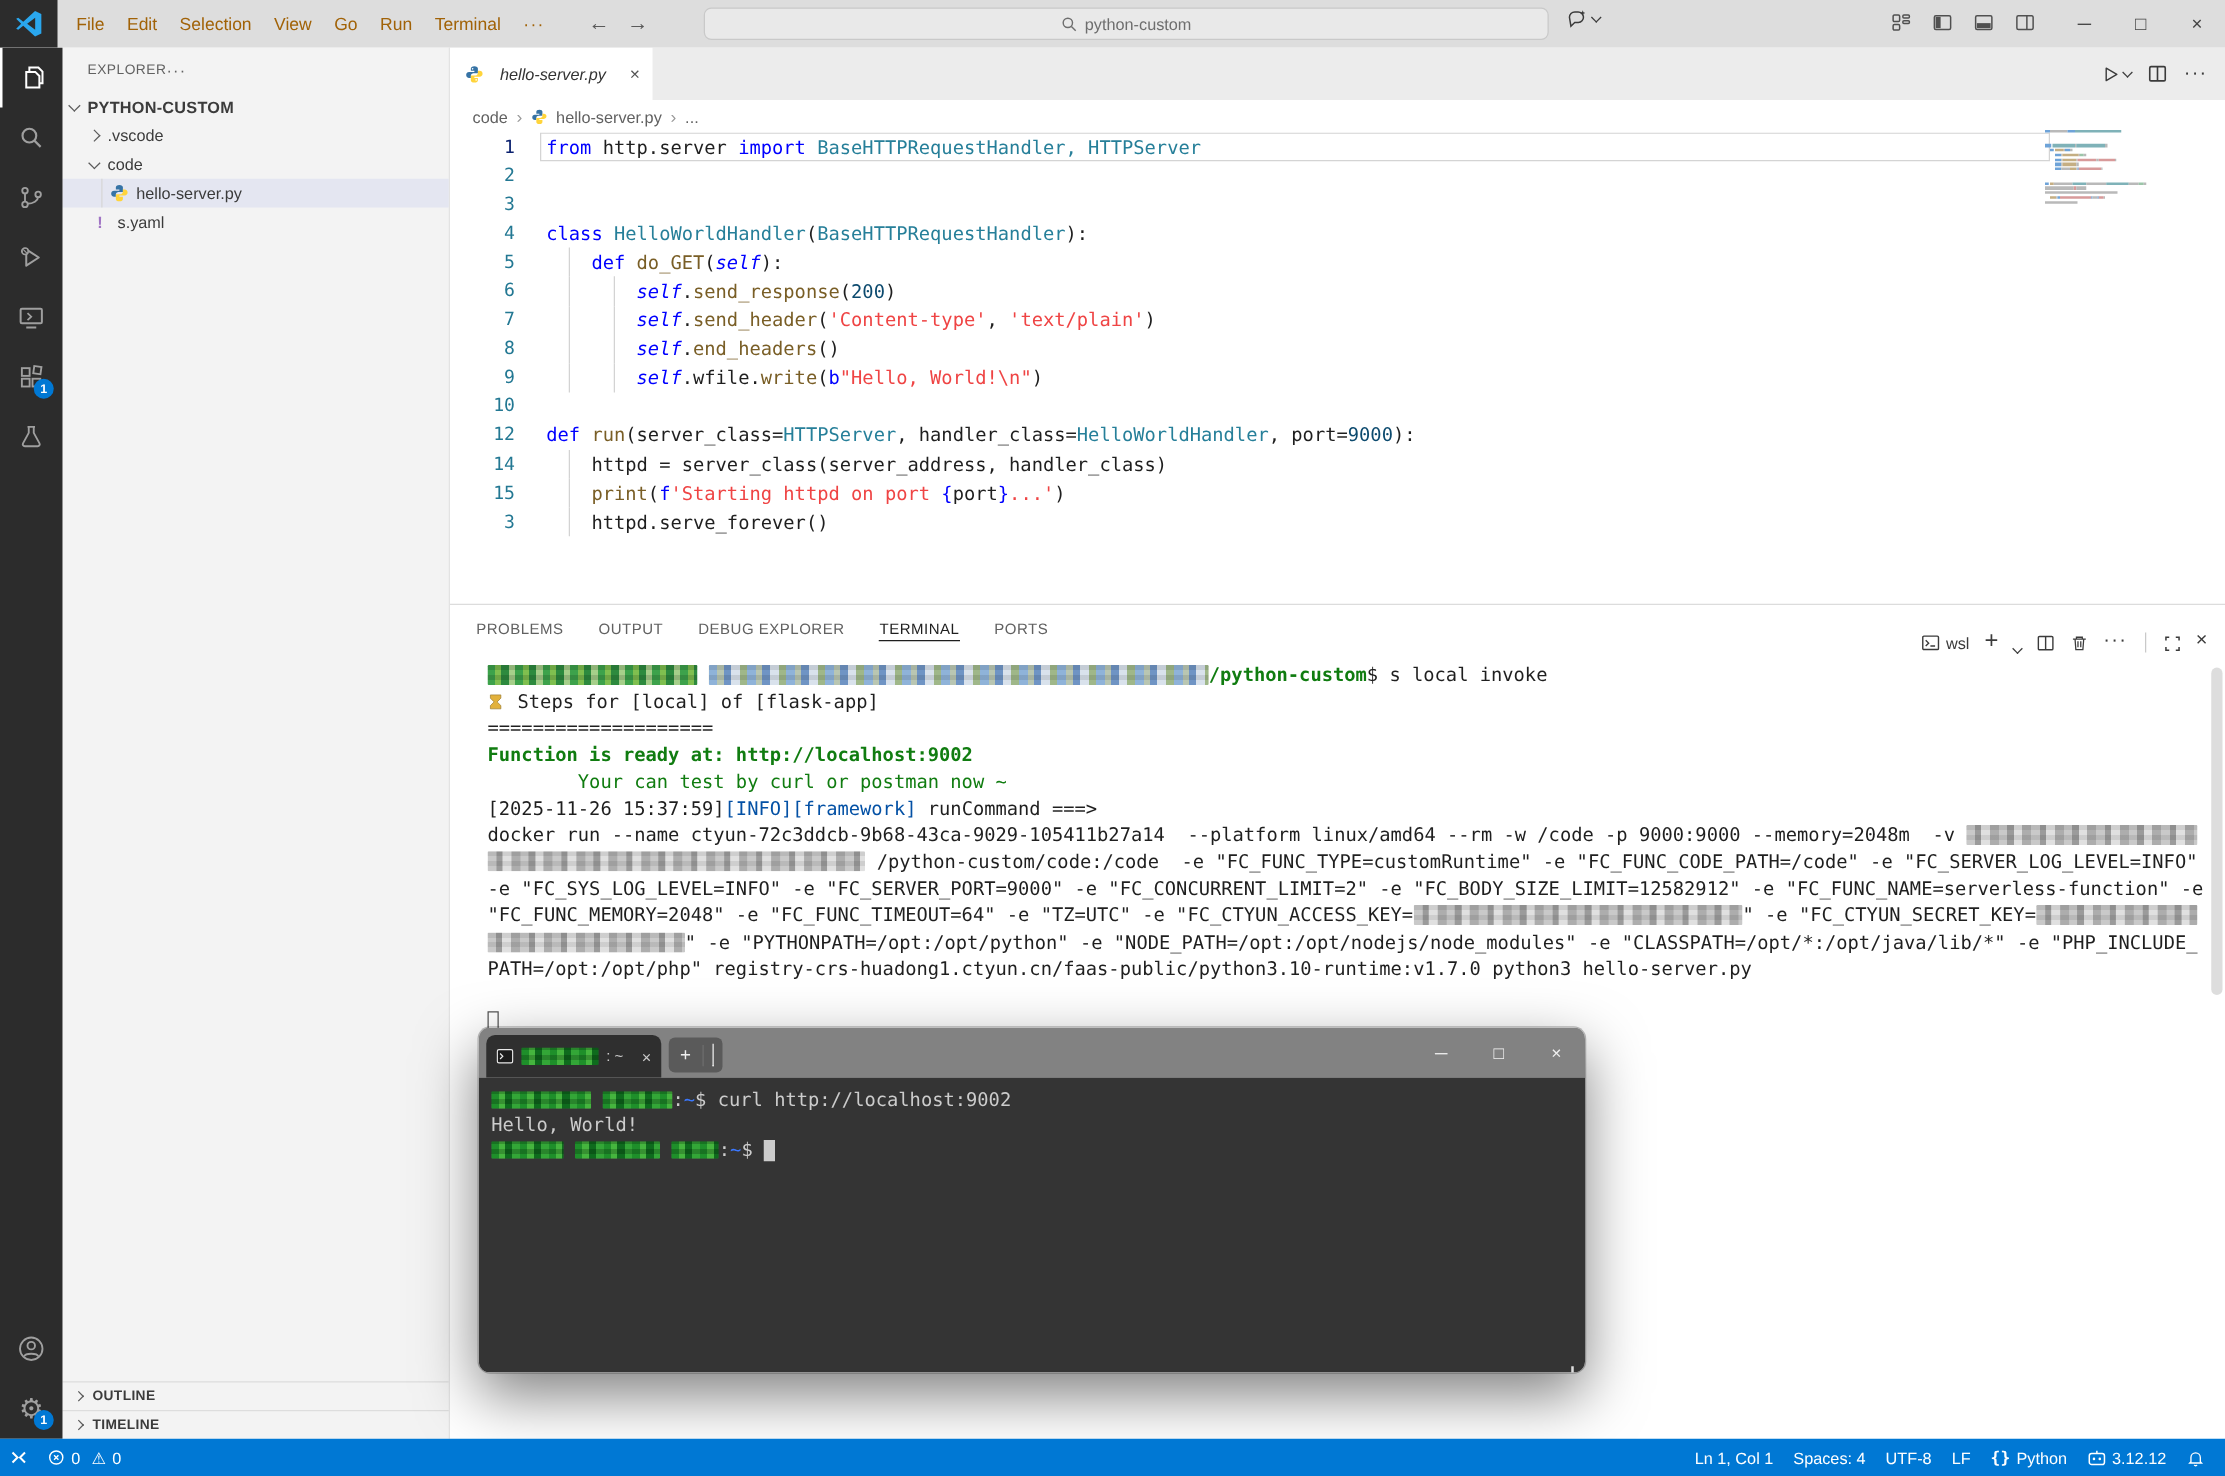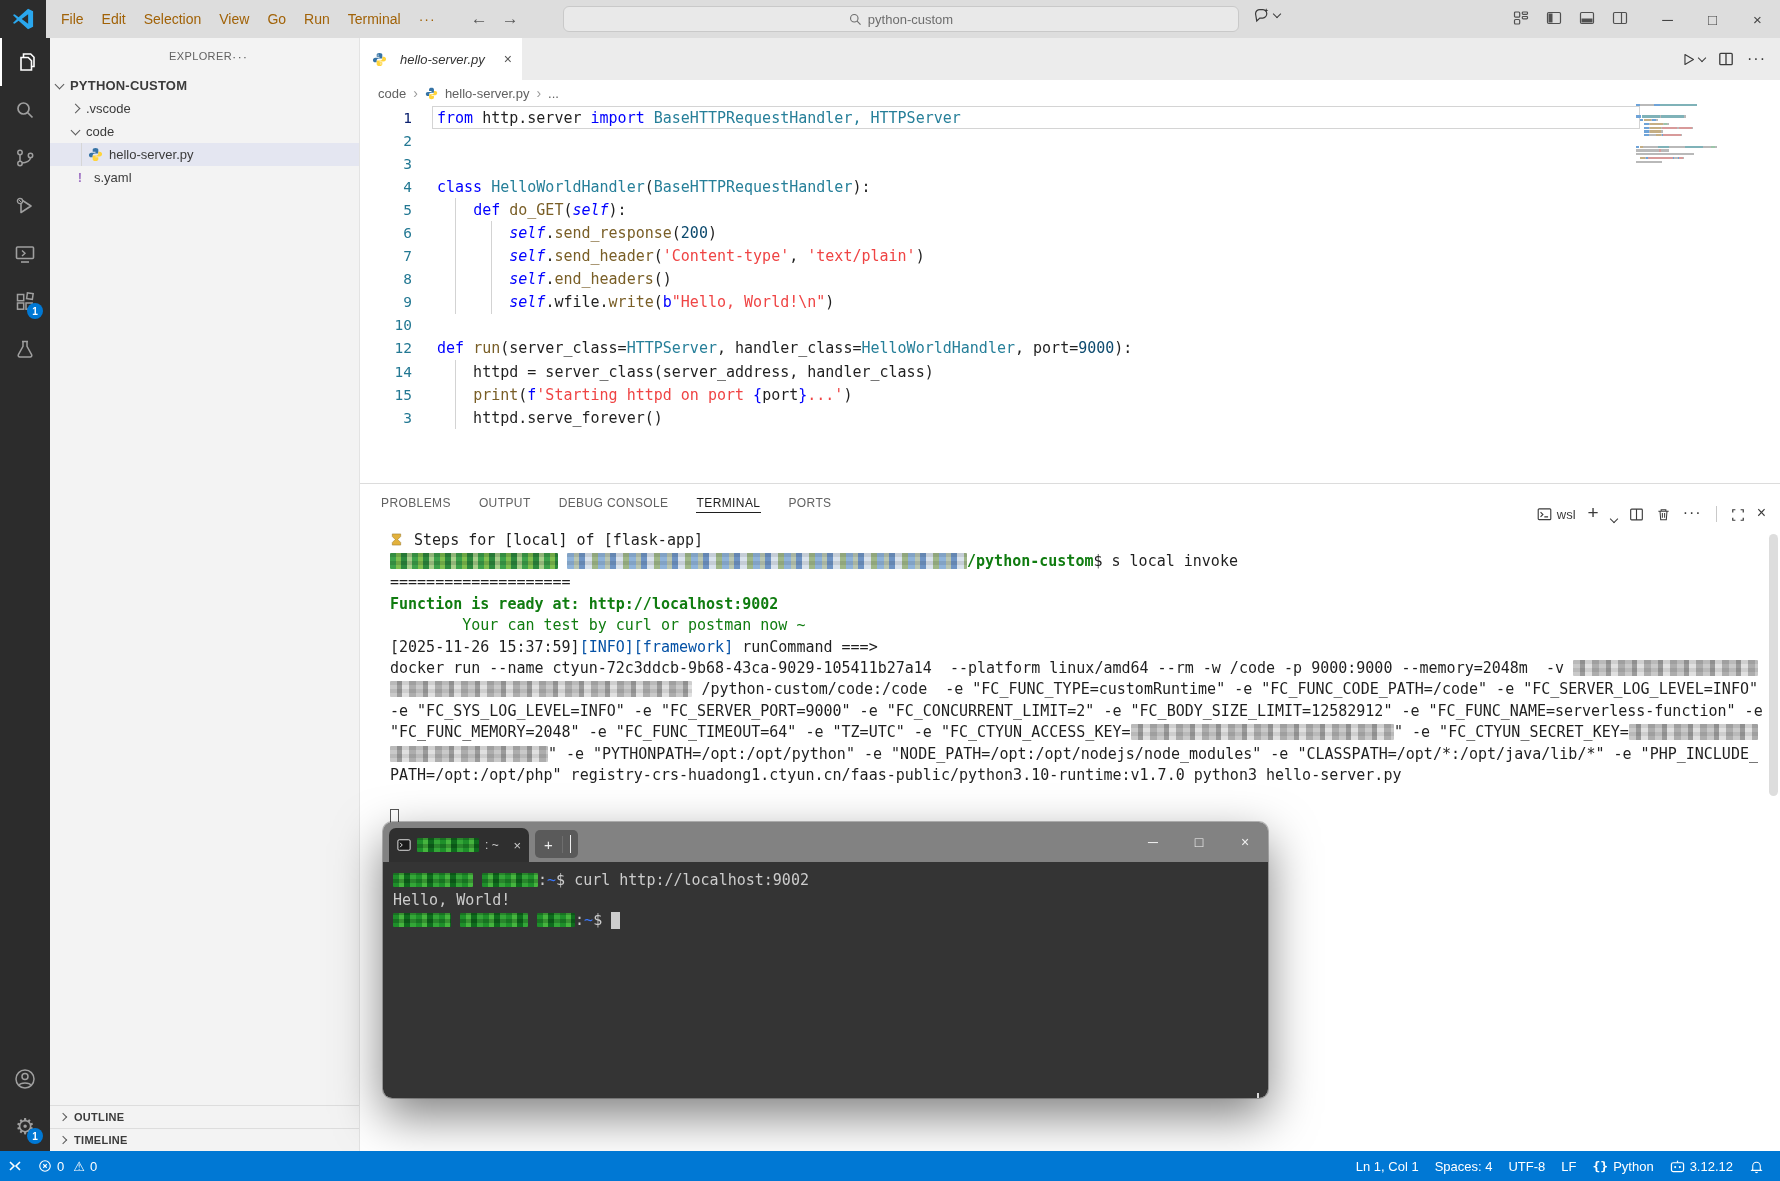--- a/index.html
+++ b/index.html
@@ -23,21 +23,21 @@
   
   #activitybar{position:absolute;left:0;top:38px;width:50px;bottom:30px;background:#2c2c2c;display:flex;flex-direction:column;align-items:center;z-index:20}
   .ab-item{width:50px;height:48px;display:flex;align-items:center;justify-content:center;color:#9f9f9f;position:relative}
   .ab-item.active{color:#fff;border-left:2px solid #fff}
   .ab-spacer{flex:1}
   .ab-badge{position:absolute;right:7px;bottom:7px;min-width:16px;height:16px;border-radius:8px;background:#0078d4;color:#fff;font-size:10px;display:flex;align-items:center;justify-content:center;font-weight:bold}
   .gear-glyph{font-size:22px;line-height:1}
 
   
   #sidebar{position:absolute;left:50px;top:38px;width:310px;bottom:30px;background:#f3f3f3;border-right:1px solid #e3e3e3;z-index:10}
-  #sb-header{height:36px;display:flex;align-items:center;justify-content:center;padding:0 12px 0 20px;color:#616161;font-size:11px;letter-spacing:.4px}
+  #sb-header{height:36px;display:flex;align-items:center;justify-content:flex-start;padding:0 12px 0 20px;color:#616161;font-size:11px;letter-spacing:.4px}
   #sb-more{color:#616161;letter-spacing:1px;font-size:13px}
   .tree-row{height:23px;display:flex;align-items:center;font-size:13px;color:#3b3b3b;position:relative;padding-right:4px;white-space:nowrap}
   .tree-row.selected{background:#e4e6f1}
   .tree-row .chev{width:7px;height:7px;border-right:1.4px solid #5a5a5a;border-bottom:1.4px solid #5a5a5a;flex:0 0 auto;margin-right:7px}
   .chev-down{transform:rotate(45deg);margin-top:-3px}
   .chev-right{transform:rotate(-45deg)}
   .tree-label{overflow:hidden;text-overflow:ellipsis}
   .tree-bold{font-weight:bold;letter-spacing:.2px}
   .tguide{position:absolute;left:31px;top:0;bottom:0;border-left:1px solid #d6d6d6}
   .yaml-ic{color:#a074c4;font-weight:bold;width:16px;text-align:center;margin-right:6px;font-size:13px}
@@ -442,21 +442,21 @@
         <span class="mm-seg" style="width: 26.25px; background: rgb(185, 185, 185);"></span>
       </div>
     </div>
 </div>
 
 <div id="panel">
   <div id="panel-head">
     <div id="panel-tabs" style="display:flex">
         <span class="ptab">PROBLEMS</span>
         <span class="ptab">OUTPUT</span>
-        <span class="ptab">DEBUG CONSOLE</span>
+        <span class="ptab">DEBUG EXPLORER</span>
         <span class="ptab active">TERMINAL</span>
         <span class="ptab">PORTS</span>
       </div>
     <div id="panel-actions">
       <span id="shell-chip">
         <svg width="15" height="15" viewBox="0 0 16 16">
             <rect x="1.3" y="2" width="13.4" height="11.5" rx="1" fill="none" stroke="#3b3b3b" stroke-width="1.2"></rect>
             <path d="M3.8 5.5L6.3 8 3.8 10.5 M7.8 10.5h4" fill="none" stroke="#3b3b3b" stroke-width="1.2"></path>
           </svg>
         <span>wsl</span>
@@ -472,24 +472,24 @@
         </svg>
       <span style="letter-spacing:1px">···</span>
       <span class="pa-sep"></span>
       <svg width="14" height="14" viewBox="0 0 16 16">
           <path d="M2 5V2h3 M11 2h3v3 M14 11v3h-3 M5 14H2v-3" fill="none" stroke="#3b3b3b" stroke-width="1.4"></path>
         </svg>
       <span style="font-size:16px">×</span>
     </div>
   </div>
   <div id="term">
+      <div class="tl"><span class="rx rx-g" style="width: 168px;"></span><span class="c-p"> </span><span class="rx rx-m" style="width: 400px;"></span><span class="c-gb">/python-custom</span><span class="c-p">$ s local invoke</span></div>
       <div class="tl"><span><svg width="13" height="15" viewBox="0 0 14 15" style="margin-right:2px">
             <path d="M2.5 1.5h9v2.8L8.3 7.5l3.2 3.2v2.8h-9v-2.8l3.2-3.2-3.2-3.2z" fill="#e2b13c" stroke="#9c7b2d" stroke-width="0.6"></path>
           </svg></span><span class="c-p"> Steps for [local] of [flask-app]</span></div>
-      <div class="tl"><span class="rx rx-g" style="width: 168px;"></span><span class="c-p"> </span><span class="rx rx-m" style="width: 400px;"></span><span class="c-gb">/python-custom</span><span class="c-p">$ s local invoke</span></div>
       <div class="tl"><span class="c-p">====================</span></div>
       <div class="tl"><span class="c-gb">Function is ready at: http://localhost:9002</span></div>
       <div class="tl"><span class="c-g">        Your can test by curl or postman now ~</span></div>
       <div class="tl"><span class="c-p">[2025-11-26 15:37:59]</span><span class="c-bl">[INFO]</span><span class="c-bl">[framework]</span><span class="c-p"> runCommand ===&gt;</span></div>
       <div class="tl"><span class="c-p">docker run --name ctyun-72c3ddcb-9b68-43ca-9029-105411b27a14  --platform linux/amd64 --rm -w /code -p 9000:9000 --memory=2048m  -v </span><span class="rx rx-gy" style="width: 280px;"></span></div>
       <div class="tl"><span class="rx rx-gy" style="width: 350px;"></span><span class="c-p"> /python-custom/code:/code  -e "FC_FUNC_TYPE=customRuntime" -e "FC_FUNC_CODE_PATH=/code" -e "FC_SERVER_LOG_LEVEL=INFO"</span></div>
       <div class="tl"><span class="c-p">-e "FC_SYS_LOG_LEVEL=INFO" -e "FC_SERVER_PORT=9000" -e "FC_CONCURRENT_LIMIT=2" -e "FC_BODY_SIZE_LIMIT=12582912" -e "FC_FUNC_NAME=serverless-function" -e</span></div>
       <div class="tl"><span class="c-p">"FC_FUNC_MEMORY=2048" -e "FC_FUNC_TIMEOUT=64" -e "TZ=UTC" -e "FC_CTYUN_ACCESS_KEY=</span><span class="rx rx-gy" style="width: 265px;"></span><span class="c-p">" -e "FC_CTYUN_SECRET_KEY=</span><span class="rx rx-gy" style="width: 130px;"></span></div>
       <div class="tl"><span class="rx rx-gy" style="width: 200px;"></span><span class="c-p">" -e "PYTHONPATH=/opt:/opt/python" -e "NODE_PATH=/opt:/opt/nodejs/node_modules" -e "CLASSPATH=/opt/*:/opt/java/lib/*" -e "PHP_INCLUDE_</span></div>
       <div class="tl"><span class="c-p">PATH=/opt:/opt/php" registry-crs-huadong1.ctyun.cn/faas-public/python3.10-runtime:v1.7.0 python3 hello-server.py</span></div>

